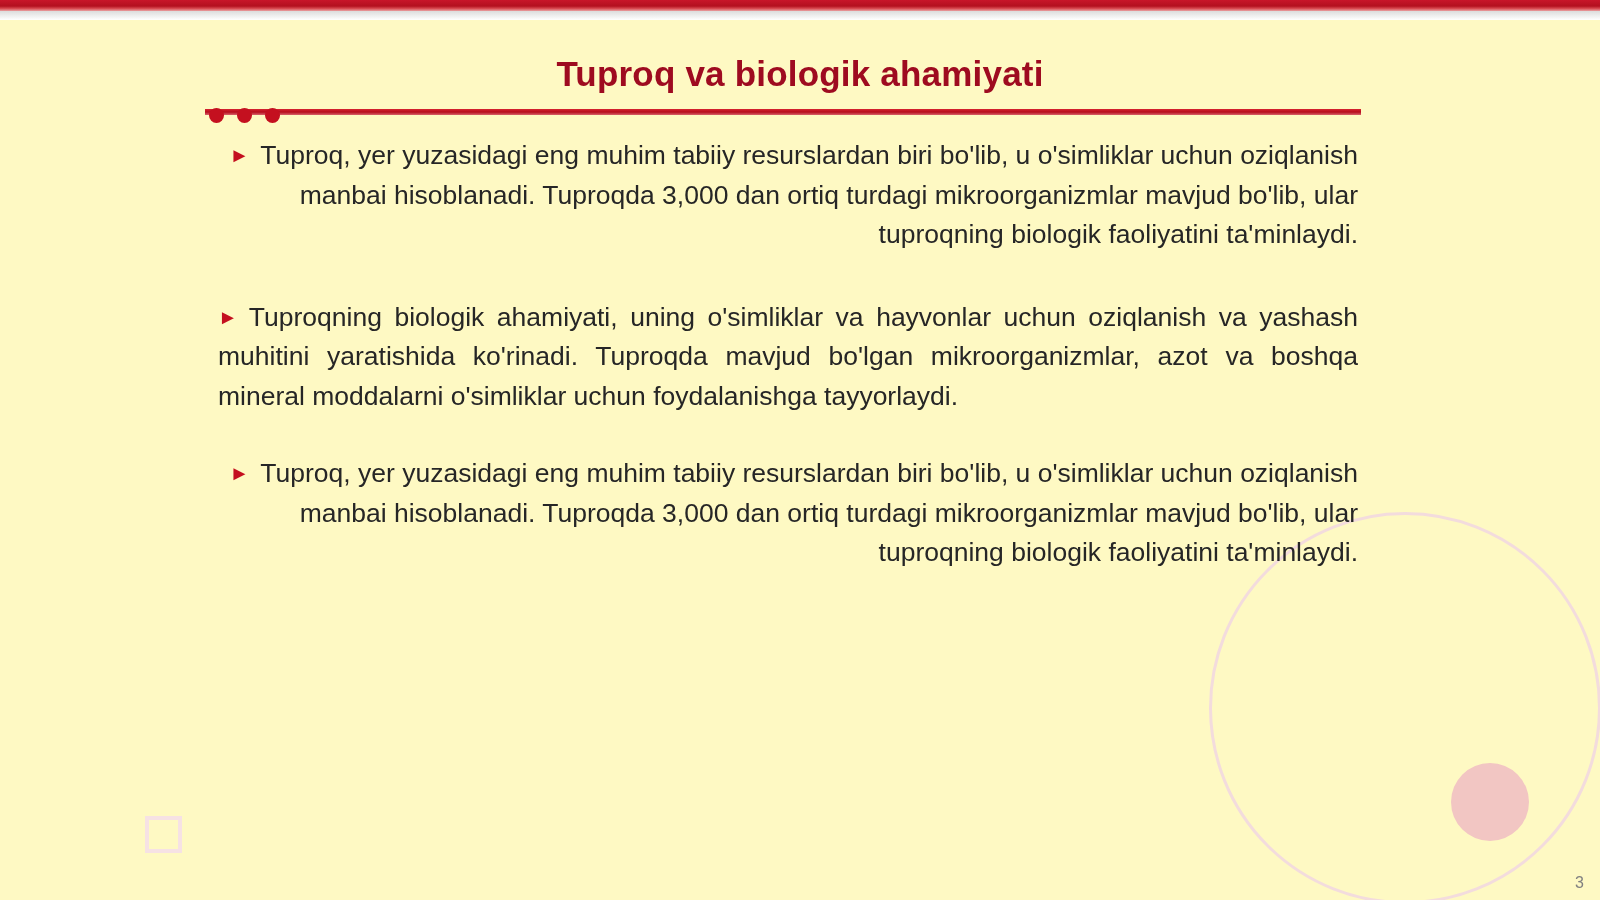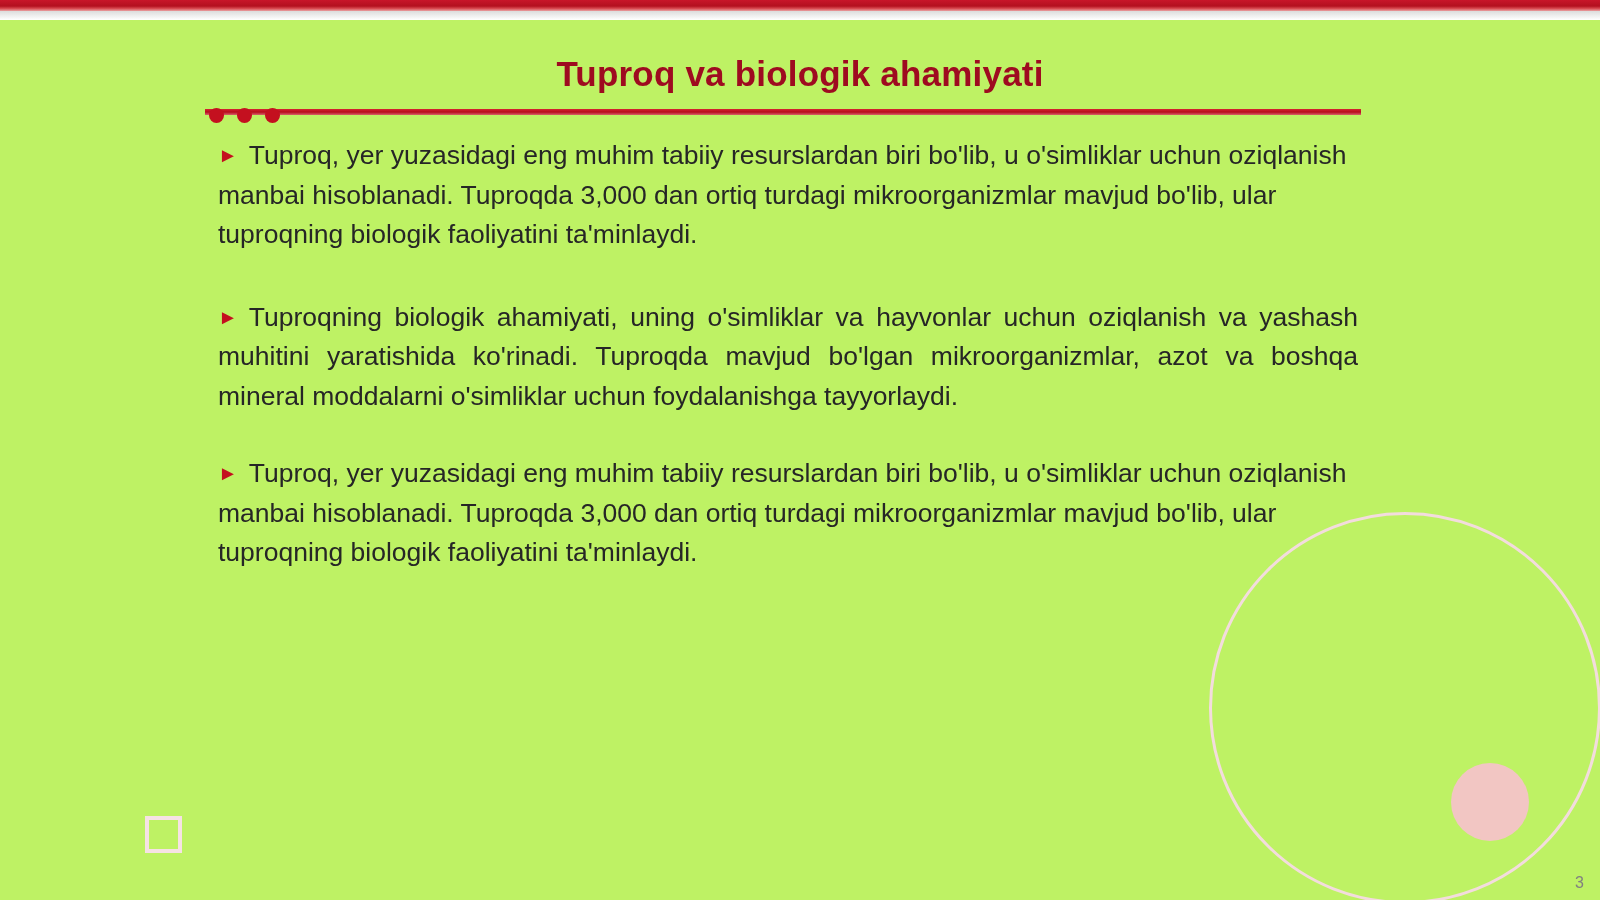--- a/index.html
+++ b/index.html
@@ -5,21 +5,21 @@
   html, body {
     margin: 0;
     padding: 0;
     background: #ffffff;
   }
   .slide {
     position: relative;
     width: 1600px;
     height: 900px;
     overflow: hidden;
-    background: #bef264;
+    background: #fef9c3;
     font-family: "Liberation Sans", sans-serif;
   }
 
   
   .top-bar {
     position: absolute;
     top: 0; left: 0;
     width: 1600px;
     height: 11px;
     background: linear-gradient(to bottom, #c8162a 0%, #b3101f 55%, #d94b52 78%, #e8a0a2 100%);
@@ -109,21 +109,21 @@
     left: 218px;
     top: 136px;
     width: 1140px;
   }
   .para {
     position: relative;
     font-size: 26.5px;
     line-height: 39.5px;
     color: #262626;
     margin-bottom: 38px;
-    text-align: left;
+    text-align: right;
   }
   .para:last-child { margin-bottom: 0; }
   .para.justify { text-align: justify; text-align-last: left; margin-top: 43px; }
   .bullet {
     color: #c4101f;
     font-size: 20px;
     line-height: 39.5px;
     vertical-align: 2px;
     margin-right: 11px;
   }

